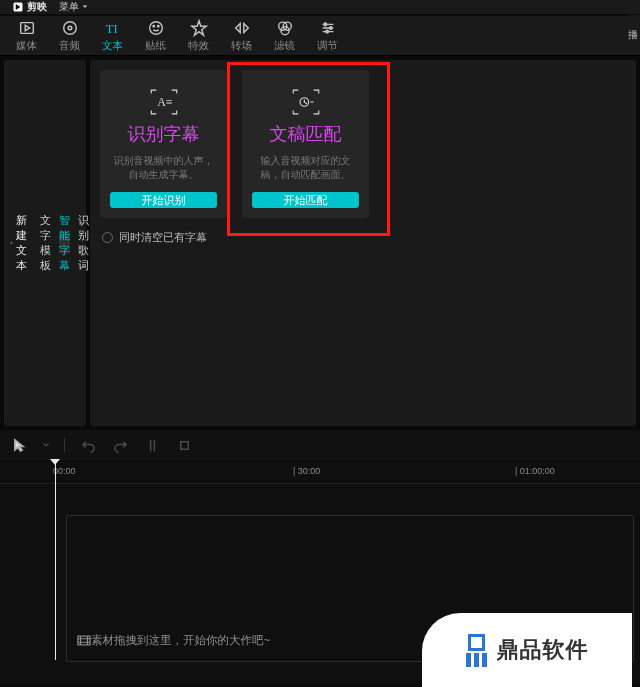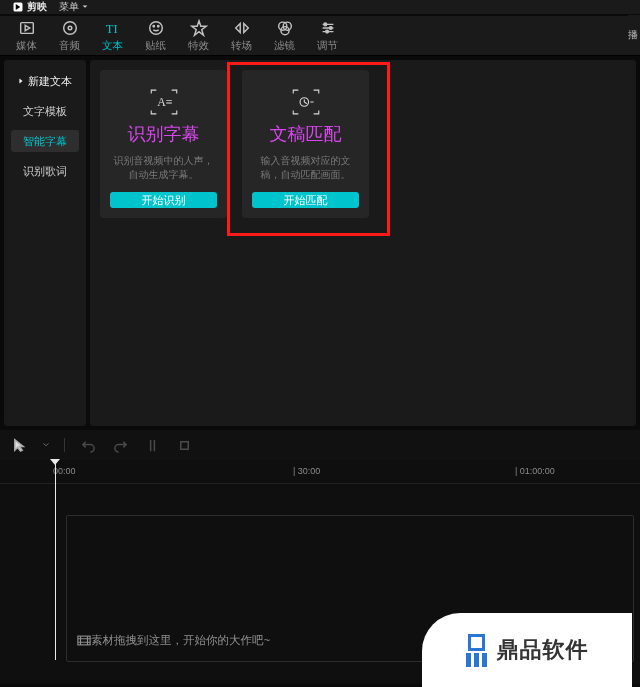--- a/index.html
+++ b/index.html
@@ -65,21 +65,21 @@
       background: #0a0a0a;
       padding: 4px 4px 0 4px;
       gap: 4px;
     }
     .sidebar {
       width: 82px;
       background: #1a1a1a;
       border-radius: 3px;
       padding: 10px 0;
       display: flex;
-      flex-direction: column;
+      flex-direction: row;
       gap: 8px;
       align-items: center;
     }
     .side-item {
       width: 68px;
       height: 22px;
       border-radius: 3px;
       font-size: 11px;
       color: #cfcfcf;
       display: flex;
@@ -348,20 +348,24 @@
               <path d="M5 7 L5 3 L11 3 M29 3 L35 3 L35 7 M35 27 L35 31 L29 31 M11 31 L5 31 L5 27"></path>
               <circle cx="18" cy="17" r="5"></circle>
               <path d="M18 14 L18 17 L21 19 M25 17 H29"></path>
             </svg>
         </div>
         <div class="card-title">文稿匹配</div>
         <div class="card-desc">输入音视频对应的文稿，自动匹配画面。</div>
         <button class="card-btn">开始匹配</button>
       </div>
     </div>
+    <div class="checkbox-row">
+      <div class="checkbox"></div>
+      <span>同时清空已有字幕</span>
+    </div>
   </div>
 </div>
 
 <div class="highlight-box"></div>
 
 <div class="toolbar">
   <div class="tool">
       <svg viewBox="0 0 16 16">
         <path d="M3 2 L3 13 L6 10 L9 14 L11 13 L8 9 L12 9 Z" fill="#ddd"></path>
       </svg>

